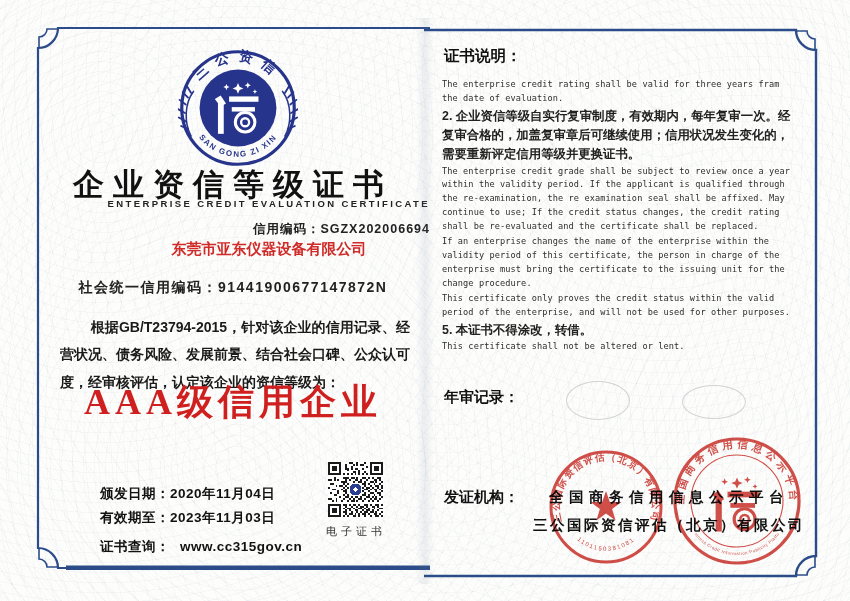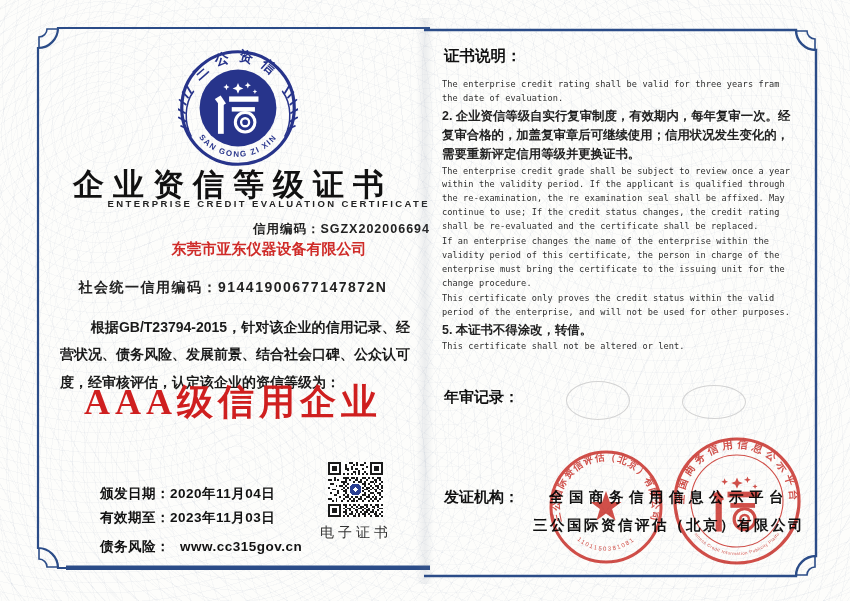--- a/index.html
+++ b/index.html
@@ -37,21 +37,21 @@
     font-size:14px;font-weight:600;line-height:1.95;text-align:justify;
     text-indent:2.2em;color:#1a1a1a;}
   .rating{position:absolute;left:0;top:352px;width:100%;text-align:center;
     font-family:"Liberation Serif",serif;font-weight:bold;font-size:36px;
     letter-spacing:5px;color:#cf1f1f;}
   .meta-line{position:absolute;left:64px;font-size:13.5px;font-weight:bold;color:#111;letter-spacing:.5px;margin-top:26px;}
   .meta-issue{top:433px;} .meta-valid{top:457px;} .meta-query{top:486px;font-weight:bold;}
   .meta-query .v{margin-left:10px;}
   .qr-svg{position:absolute;left:292px;top:436px;width:55px;height:55px;}
   .qr-caption{position:absolute;left:277px;top:498px;width:86px;text-align:center;
-    font-family:"Liberation Serif",serif;font-size:14px;letter-spacing:4px;color:#333;}
+    font-family:"Liberation Serif",serif;font-size:11px;letter-spacing:4px;color:#333;}
   
   .rp-heading{position:absolute;left:20px;top:18px;font-size:15.5px;font-weight:600;color:#111;}
   .instructions{position:absolute;left:18px;top:50px;width:358px;}
   .ins-zh{margin:0;font-size:12.4px;font-weight:600;line-height:1.55;color:#222;}
   .ins-en{margin:0 0 1px 0;font-family:"DejaVu Sans Mono",monospace;font-size:8.6px;
     line-height:1.62;color:#2e2e2e;letter-spacing:.1px;}
   .annual-label{position:absolute;left:20px;top:360px;font-size:15px;font-weight:600;color:#111;}
   .review-oval{position:absolute;border:1px solid #d3d3d3;border-radius:50%;}
   .oval1{left:142px;top:353px;width:62px;height:37px;}
   .oval2{left:258px;top:357px;width:62px;height:32px;}
@@ -126,21 +126,21 @@
 
     <div class="company">东莞市亚东仪器设备有限公司</div>
     <div class="uscc"><span>社会统一信用编码：</span><span>91441900677147872N</span></div>
 
     <p class="statement">根据GB/T23794-2015，针对该企业的信用记录、经营状况、债务风险、发展前景、结合社会口碑、公众认可度，经审核评估，认定该企业的资信等级为：</p>
 
     <div class="rating">AAA级信用企业</div>
 
     <div class="meta-line meta-issue"><span>颁发日期：</span><span>2020年11月04日</span></div>
     <div class="meta-line meta-valid"><span>有效期至：</span><span>2023年11月03日</span></div>
-    <div class="meta-line meta-query"><span>债务风险：</span><span class="v">www.cc315gov.cn</span></div>
+    <div class="meta-line meta-query"><span>证书查询：</span><span class="v">www.cc315gov.cn</span></div>
 
     <svg class="qr-svg" viewBox="0 0 29 29" shape-rendering="crispEdges">
       <rect x="0" y="0" width="29" height="29" fill="#ffffff"></rect>
       <path fill="#1a1a1a" fill-rule="evenodd" d="M0 0h7v7H0z M1 1h5v5H1z M2 2h3v3H2z M22 0h7v7h-7z M23 1h5v5h-5z M24 2h3v3h-3z M0 22h7v7H0z M1 23h5v5H1z M2 24h3v3H2z"></path>
       <path fill="#1a1a1a" d="M8 6h1v1H8z M10 6h1v1h-1z M12 6h1v1h-1z M14 6h1v1h-1z M16 6h1v1h-1z M18 6h1v1h-1z M20 6h1v1h-1z
            M9 1h1v2H9z M11 0h2v1h-2z M13 1h1v1h-1z M15 0h1v2h-1z M17 1h2v1h-2z M19 0h1v1h-1z M20 2h1v1h-1z M9 3h2v1H9z M12 2h1v2h-1z M14 3h2v1h-2z M18 3h1v1h-1z M10 4h1v1h-1z M13 5h2v1h-2z M16 4h1v2h-1z M19 5h1v1h-1z
            M8 8h2v1H8z M0 9h2v1H0z M3 8h1v2H3z M5 9h1v1H5z M7 10h1v1H7z M1 11h2v1H1z M4 12h1v1H4z M6 12h2v1H6z M0 13h1v1H0z M2 14h2v1H2z M5 15h1v2H5z M7 14h1v1H7z M1 16h1v1H1z M3 17h2v1H3z M6 18h1v1H6z M0 19h2v1H0z M4 19h1v2H4z M7 20h1v1H7z M2 20h1v1H2z
            M10 8h1v1h-1z M12 8h2v1h-2z M15 8h1v1h-1z M18 8h2v1h-2z M21 8h1v1h-1z M23 8h1v1h-1z M26 8h2v1h-2z M9 9h1v1H9z M11 9h1v1h-1z M14 9h2v1h-2z M17 9h1v1h-1z M20 9h1v1h-1z M24 9h2v1h-2z M27 9h1v1h-1z M8 10h2v1H8z M13 10h1v1h-1z M16 10h2v1h-2z M19 10h1v1h-1z M22 10h2v1h-2z M25 10h1v1h-1z M28 10h1v1h-1z
            M8 11h1v1H8z M10 11h1v1h-1z M18 11h2v1h-2z M21 11h1v1h-1z M24 11h1v1h-1z M27 11h1v1h-1z M9 12h1v1H9z M19 12h1v1h-1z M22 12h1v1h-1z M25 12h2v1h-2z M8 13h1v1H8z M10 13h1v1h-1z M18 13h1v1h-1z M20 13h2v1h-2z M23 13h1v1h-1z M26 13h1v1h-1z M28 12h1v2h-1z M9 14h1v1H9z M19 14h2v1h-2z M22 14h1v1h-1z M24 14h2v1h-2z M27 14h1v1h-1z M8 15h2v1H8z M18 15h1v1h-1z M21 15h1v1h-1z M25 15h1v1h-1z M28 15h1v1h-1z M9 16h1v1H9z M19 16h1v1h-1z M22 16h2v1h-2z M26 16h2v1h-2z M8 17h1v1H8z M10 17h1v1h-1z M18 17h2v1h-2z M21 17h1v1h-1z M24 17h1v1h-1z M27 17h1v1h-1z
            M9 18h2v1H9z M12 18h1v1h-1z M14 18h2v1h-2z M17 18h1v1h-1z M20 18h2v1h-2z M23 18h1v1h-1z M25 18h1v1h-1z M28 18h1v1h-1z M8 19h1v1H8z M11 19h1v1h-1z M13 19h1v1h-1z M16 19h2v1h-2z M19 19h1v1h-1z M22 19h1v1h-1z M24 19h2v1h-2z M27 19h1v1h-1z M10 20h1v1h-1z M12 20h2v1h-2z M15 20h1v1h-1z M18 20h1v1h-1z M21 20h1v1h-1z M23 20h1v1h-1z M26 20h1v1h-1z

